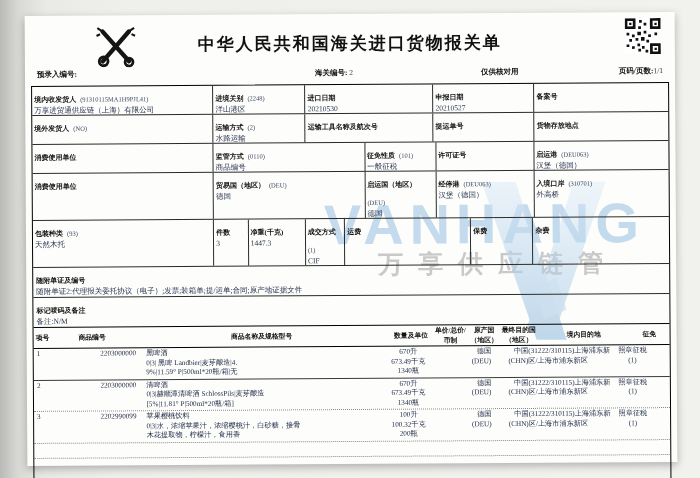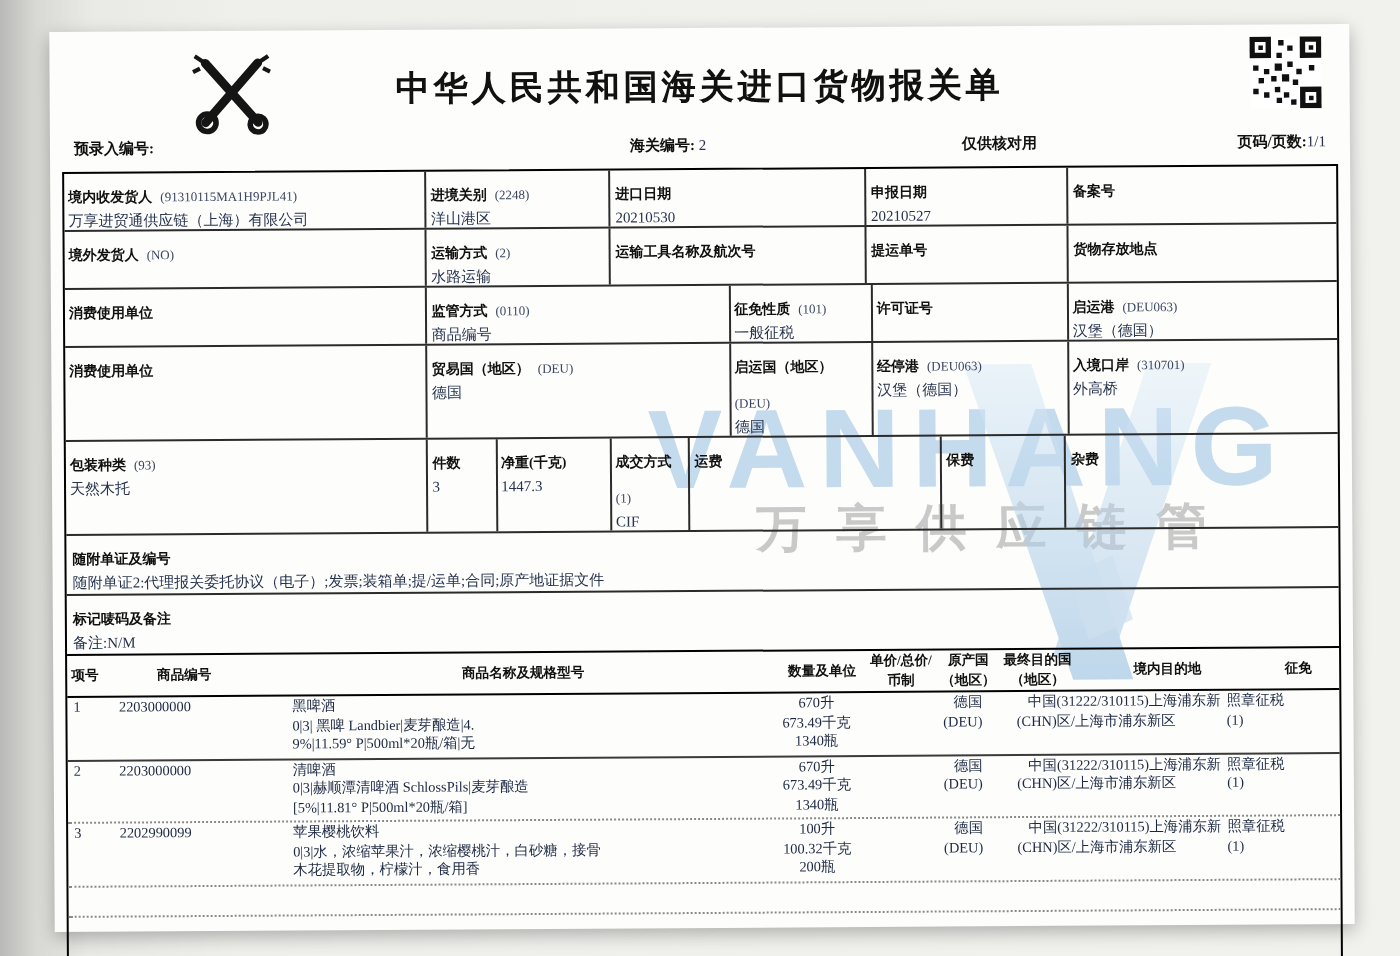--- a/index.html
+++ b/index.html
@@ -48,26 +48,26 @@
   .fullcell{width:100%;padding:1px 3px;}
   
   .ghead{display:flex;border-bottom:1.5px solid #000;border-top:.5px solid #000;
     font-size:6.8px;font-weight:bold;min-height:13px;align-items:center;}
   .ghead>div{text-align:center;}
   .gc1{width:2.8%}.gc2{width:12.8%}.gc3{width:40.5%}.gc4{width:6.5%}.gc5{width:5.9%}
   .gc6{width:4.7%}.gc7{width:6.2%}.gc8{width:14.2%}.gc9{width:6.4%}
   .gbody{min-height:164px;display:flex;flex-direction:column;}
   .grow{display:flex;font-size:7.2px;color:#1d2944;padding:1px 0;}
   .grow .gc1{text-align:left;padding-left:3px;}
-  .grow .gc2{text-align:left;padding-left:6px;}
+  .grow .gc2{text-align:right;padding-left:6px;}
   .grow .gc3{padding-left:10px;}
   .grow .gc4{text-align:center;}
   .grow .gc6,.grow .gc7{text-align:right;}
   .grow .gc8{}
-  .grow .gc9{text-align:left;padding-right:18px;}
+  .grow .gc9{text-align:center;padding-right:18px;}
   .lines{white-space:pre-line;line-height:9.5px;}
   .sep-solid{border-bottom:1px solid #3a3a3a;}
   .sep-dot{border-bottom:1px dotted #8a8a8a;}
   .erow{flex:0 0 auto;}
 </style>
 </head>
 <body>
 
 <div class="doc">
 

